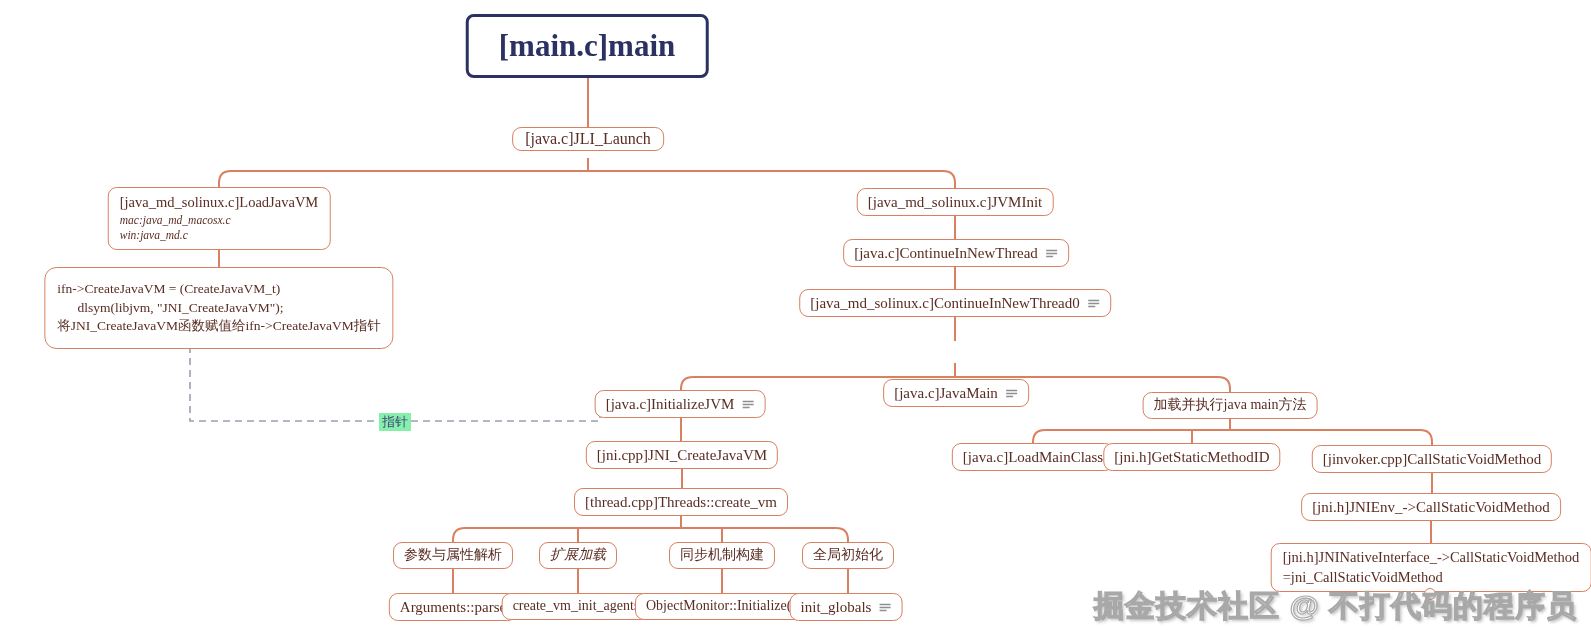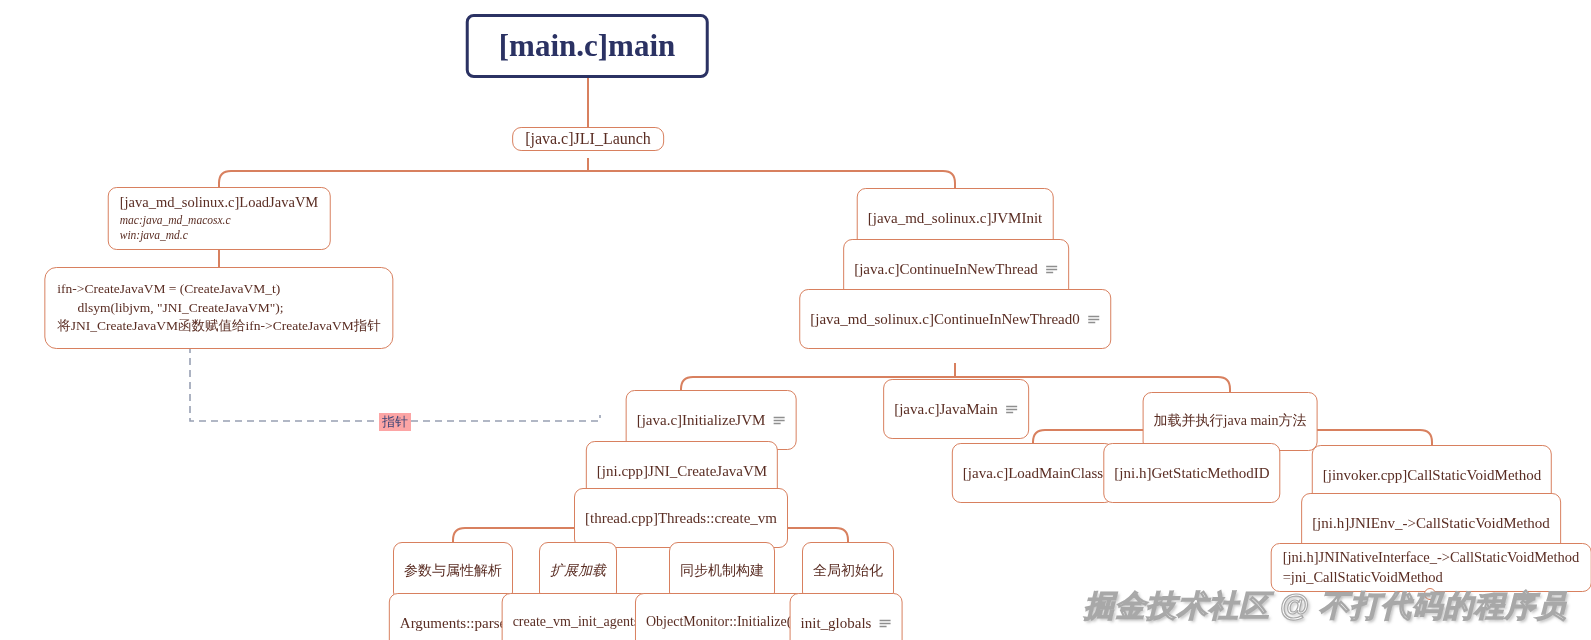--- a/index.html
+++ b/index.html
@@ -12,54 +12,53 @@
   }
   html,body{margin:0;padding:0;background:#fff;}
   #canvas{
     position:relative;width:1591px;height:640px;background:#fff;overflow:hidden;
     font-family:"Liberation Serif","DejaVu Serif",serif;
   }
   svg.wires{position:absolute;left:0;top:0;z-index:0;}
   .node{
     position:absolute;transform:translateX(-50%);
     background:#fff;border:1.6px solid var(--orange);border-radius:9px;
-    padding:19px 10px;font-size:15px;color:var(--text);
+    padding:3px 10px;font-size:15px;color:var(--text);
     white-space:nowrap;display:flex;align-items:center;gap:7px;
     box-sizing:border-box;z-index:2;line-height:1.35;
   }
   .node.cn{font-size:14px;}
   .node.root{
     border-color:var(--navy);border-width:3px;border-radius:8px;
     padding:8px 30px;font-size:31px;font-weight:bold;color:var(--navy);
   }
   .node.multiline{flex-direction:column;align-items:flex-start;gap:0;}
   .node .subnote{font-style:italic;font-size:11.5px;line-height:1.35;}
   .node.codebox{border-radius:12px;padding:12px 12px;font-size:13.5px;}
   .node.codebox .codeline{white-space:pre;line-height:1.38;}
   .node.wrap2{font-size:14.5px;}
   .notes-ic{display:inline-flex;align-items:center;flex:none;}
   .ptr-label{
     position:absolute;z-index:3;transform:translateX(-50%);
-    background:#fca5a5;padding:0 3px;font-size:13px;color:var(--ptr);
+    background:#86efac;padding:0 3px;font-size:13px;color:var(--ptr);
     font-family:"Liberation Serif","DejaVu Serif",serif;
   }
   .collapse-dot{
     position:absolute;z-index:2;width:12px;height:12px;border-radius:50%;
     background:#fff;border:1.5px solid var(--orange);box-sizing:border-box;
     transform:translateX(-50%);
   }
   .watermark{
-    position:absolute;z-index:4;right:24px;top:586px;
+    position:absolute;z-index:4;right:14px;top:586px;
     font-family:"Liberation Sans","DejaVu Sans",sans-serif;
     font-weight:bold;font-size:30px;letter-spacing:1px;
     color:rgba(255,255,255,0.88);
     -webkit-text-stroke:1.2px #a8a8a8;
     text-shadow:2px 2px 3px rgba(110,110,110,0.45);
     white-space:nowrap;
-    font-style:italic;
   }
 </style>
 </head>
 <body>
 
 <div id="canvas">
 
   <svg class="wires" width="1591" height="640" viewBox="0 0 1591 640">
     <g stroke="#d8805f" stroke-width="2" fill="none">
 
@@ -164,21 +163,21 @@
       <svg width="13" height="11">
           <g stroke="#8f8f8f" stroke-width="1.6">
             <line x1="1" y1="2.5" x2="12" y2="2.5"></line>
             <line x1="1" y1="5.5" x2="12" y2="5.5"></line>
             <line x1="1" y1="8.5" x2="8" y2="8.5"></line>
           </g>
         </svg>
     </span>
   </div>
 
-  <div class="node" style="left:711px;top:390px;">
+  <div class="node" style="left:680px;top:390px;">
     <span>[java.c]InitializeJVM</span>
     <span class="notes-ic">
       <svg width="13" height="11">
           <g stroke="#8f8f8f" stroke-width="1.6">
             <line x1="1" y1="2.5" x2="12" y2="2.5"></line>
             <line x1="1" y1="5.5" x2="12" y2="5.5"></line>
             <line x1="1" y1="8.5" x2="8" y2="8.5"></line>
           </g>
         </svg>
     </span>

